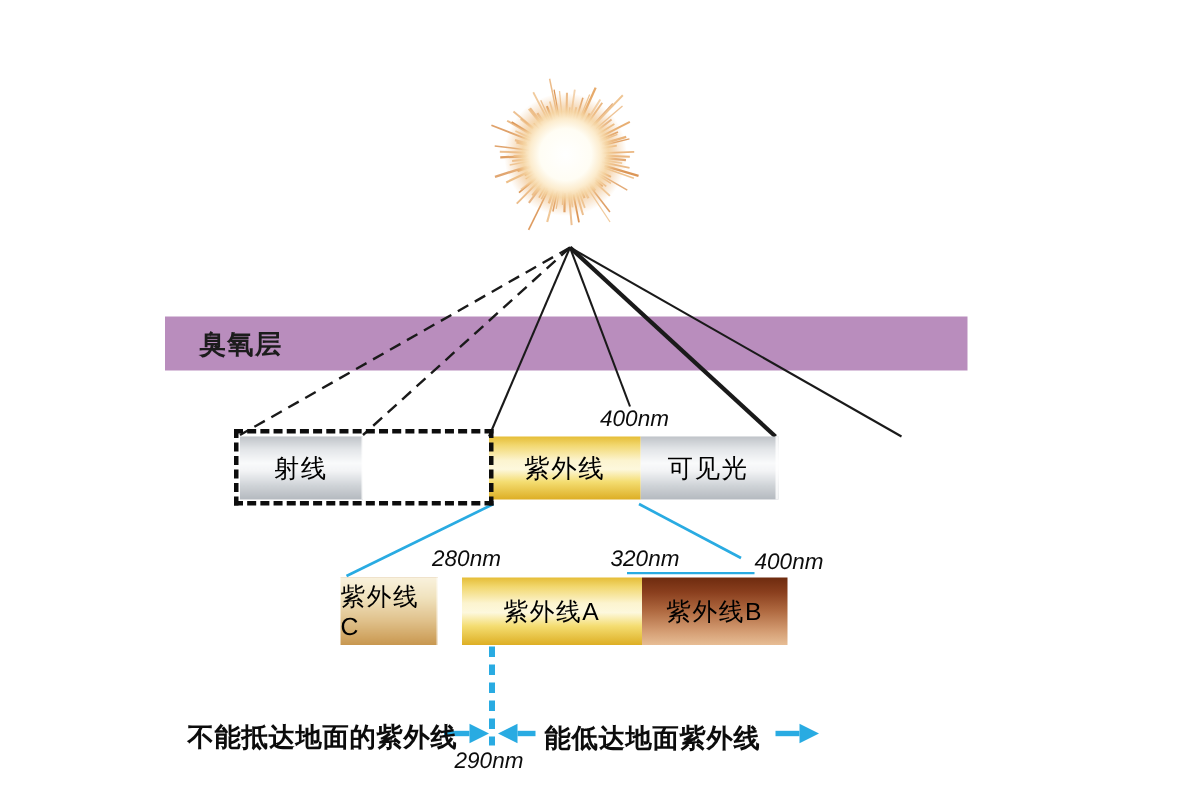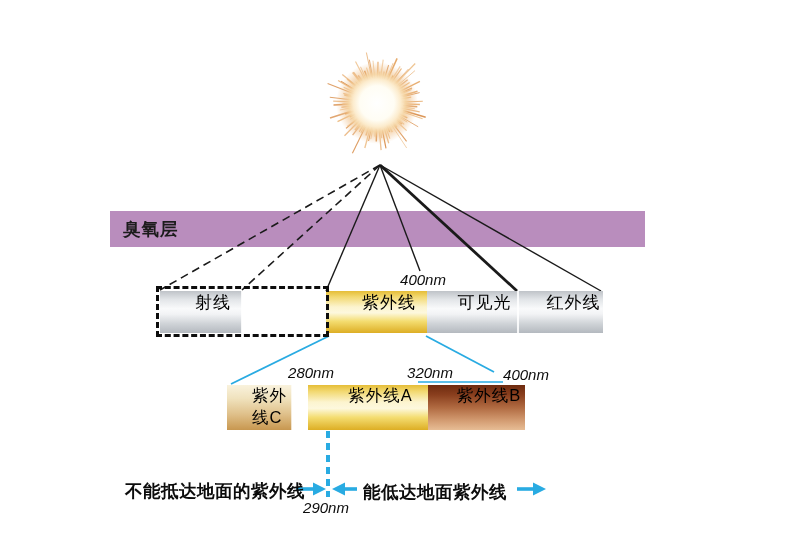--- a/index.html
+++ b/index.html
@@ -5,26 +5,26 @@
   html,body{margin:0;padding:0;background:#ffffff;}
   .canvas{
     position:relative;width:790px;height:535px;background:#ffffff;overflow:hidden;
     font-family:"Liberation Sans","DejaVu Sans",sans-serif;color:#111;
   }
   
   .ozone-band{
     position:absolute;left:110px;top:211px;width:535px;height:36px;
     background:#b98dbd;display:flex;align-items:center;
   }
-  .ozone-label{margin-left:13px;font-size:17.5px;font-weight:600;color:#1c1c1c;letter-spacing:1px;}
+  .ozone-label{margin-left:23px;font-size:17.5px;font-weight:600;color:#1c1c1c;letter-spacing:1px;}
   
   .lines-svg{position:absolute;left:0;top:0;width:790px;height:535px;pointer-events:none;}
   
   .top-bar{position:absolute;left:160px;top:291px;width:443px;height:42px;}
-  .seg{position:absolute;top:0;height:100%;display:flex;justify-content:center;box-sizing:border-box;padding-left:25px;}
+  .seg{position:absolute;top:0;height:100%;display:flex;align-items:center;justify-content:center;box-sizing:border-box;}
   .seg span{font-size:17px;color:#000;letter-spacing:1px;}
   .metal{background:linear-gradient(180deg,#bfc3c8 0%,#e2e5e8 20%,#f9fafb 42%,#f2f3f5 55%,#cfd3d7 78%,#b4b9bf 100%);}
   .gold{background:linear-gradient(180deg,#e5bd37 0%,#f2d870 14%,#fcf4cf 38%,#fdf8dd 52%,#f4dd71 72%,#ddae24 100%);}
   .s0{left:0;width:82px;border-right:1.5px solid rgba(255,255,255,.85);}
   .s1{left:82px;width:84px;}
   .s2{left:166px;width:101px;}
   .s3{left:267px;width:92px;border-right:2px solid rgba(255,255,255,.85);}
   .s4{left:359px;width:84px;}
   
   .dashed-box{
@@ -199,23 +199,20 @@
   <div class="top-bar">
     <div class="seg metal s0">
         <span>射线</span>
       </div>
     <div class="seg metal s3">
         <span>可见光</span>
       </div>
     <div class="seg gold s2">
         <span>紫外线</span>
       </div>
-    <div class="seg metal s4">
-        <span>红外线</span>
-      </div>
   </div>
   <div class="dashed-box"></div>
   <div class="nm nm-400-top">400nm</div>
 
   <div class="uv-bar">
     <div class="seg uvc c0">
         <span>紫外线C</span>
       </div>
     <div class="seg uvb c2">
         <span>紫外线B</span>

